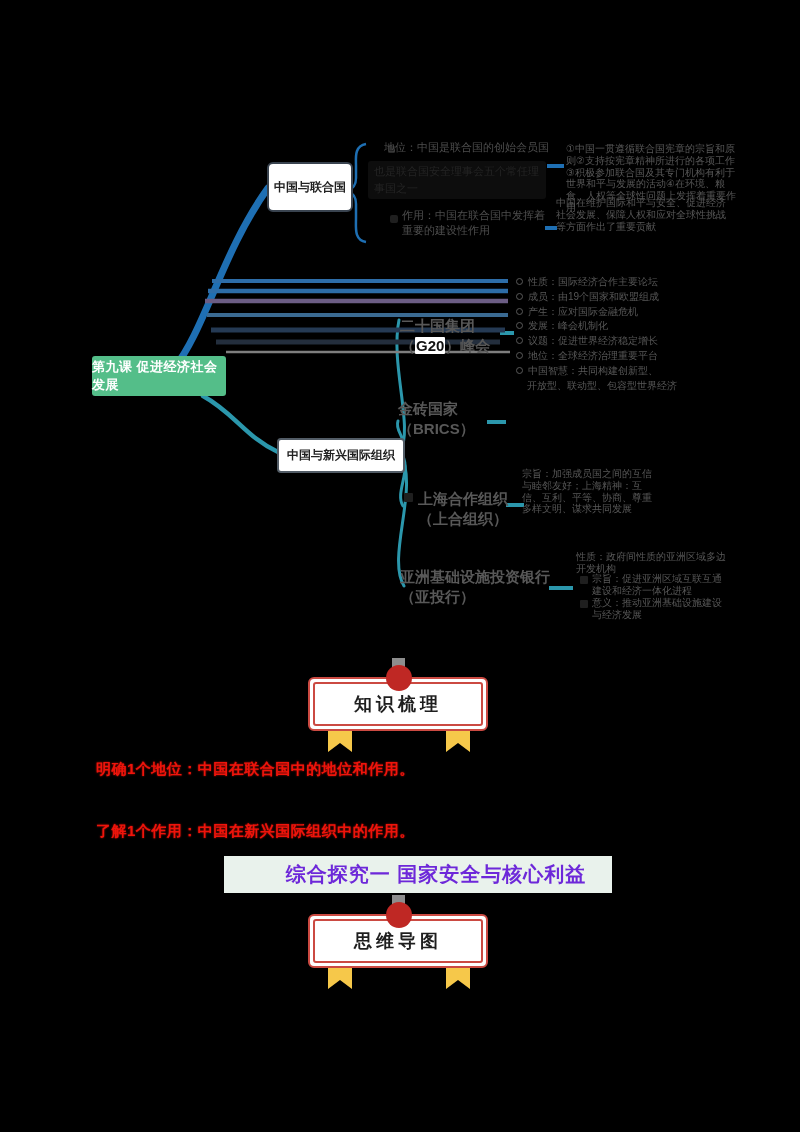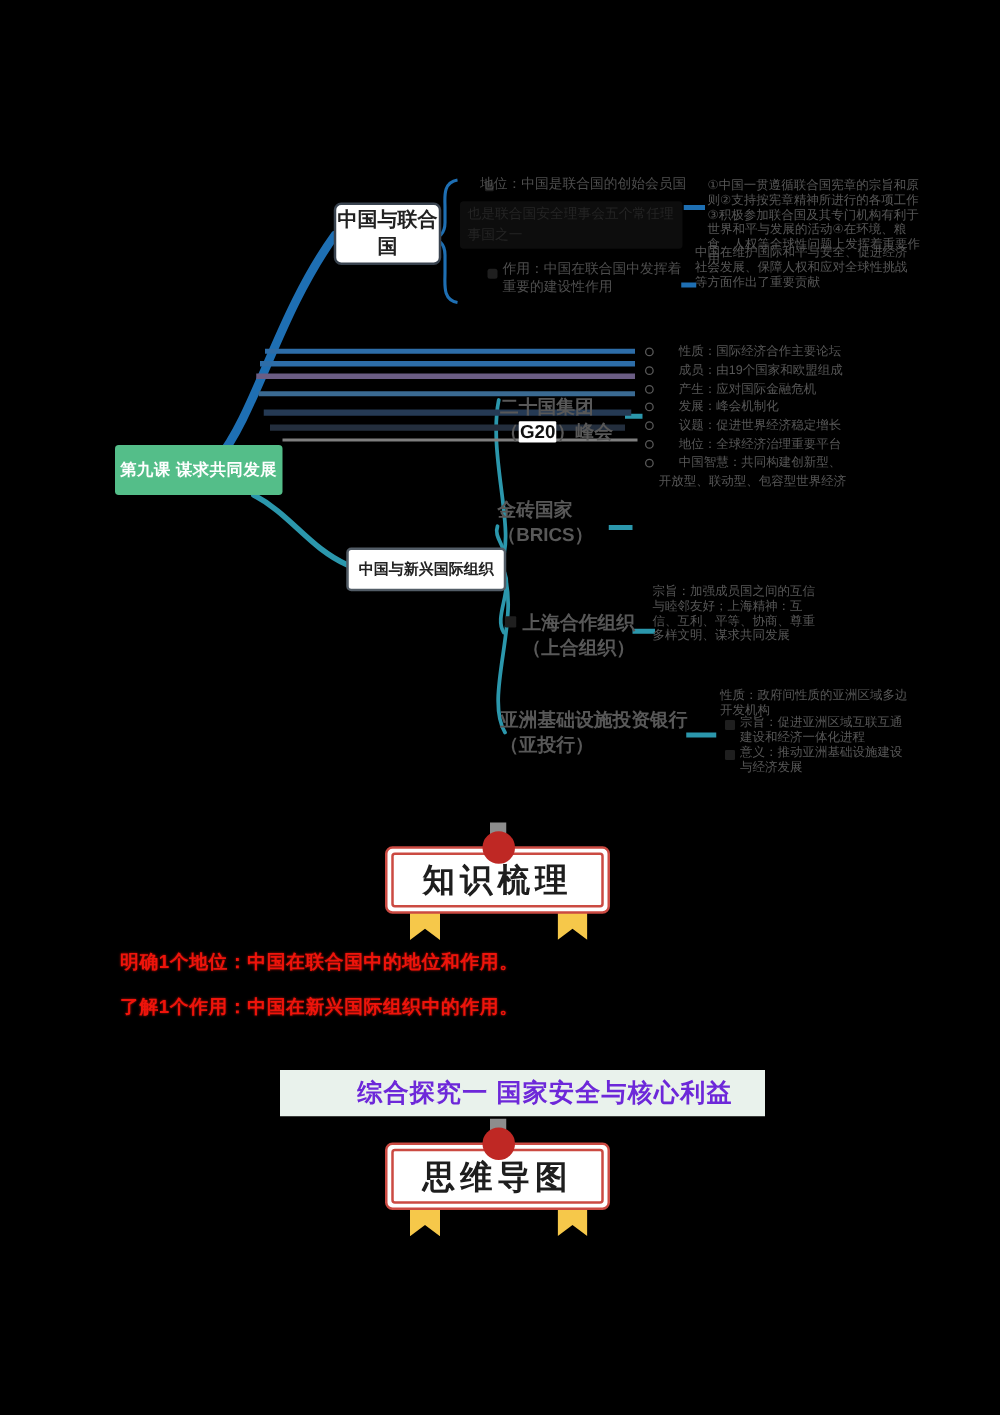--- a/index.html
+++ b/index.html
@@ -7,45 +7,45 @@
           font-family:"Liberation Sans","DejaVu Sans",sans-serif;}
   .abs{position:absolute;}
   svg.wires{position:absolute;left:0;top:0;width:800px;height:1132px;pointer-events:none;}
 
   
   .root-node{left:92px;top:356px;width:134px;height:40px;background:#54be89;border-radius:3px;
              display:flex;align-items:center;justify-content:center;color:#fff;font-weight:bold;
              font-size:13px;letter-spacing:.5px;z-index:3;}
   .branch1{left:267px;top:162px;width:82px;height:46px;background:#fff;border:2px solid #39434f;
            border-radius:6px;display:flex;align-items:center;justify-content:center;
-           font-size:16px;font-weight:bold;color:#222;text-align:center;z-index:3;}
+           font-size:12px;font-weight:bold;color:#222;text-align:center;z-index:3;}
   .branch2{left:277px;top:438px;width:124px;height:31px;background:#fff;border:2px solid #525c66;
            border-radius:4px;display:flex;align-items:center;justify-content:center;
            font-size:12px;font-weight:bold;color:#222;z-index:3;}
 
   .gtxt{color:#4e4e4e;font-size:11px;line-height:1.4;}
   .dtxt{color:#575757;font-size:10px;line-height:1.18;}
   .darkbar{background:#0d0d0d;border-radius:3px;color:#242424;font-size:11px;line-height:1.55;
            padding:2px 6px;box-sizing:border-box;}
   .sq-bullet{background:#1f1f1f;border-radius:1px;}
   .dot-bullet{width:5px;height:5px;border:1px solid #5a5a5a;border-radius:50%;background:transparent;}
   .sublabel{color:#585858;font-size:15px;font-weight:bold;line-height:1.35;}
   .hl{background:#fff;color:#111;padding:0 1px;border-radius:1px;}
-  .listrow{display:flex;align-items:flex-start;gap:20px;}
+  .listrow{display:flex;align-items:flex-start;gap:5px;}
   .listrow .dtxt{white-space:nowrap;}
 
   
   .banner{width:200px;height:110px;z-index:5;}
   .banner .tab{position:absolute;left:92px;top:2px;width:13px;height:13px;background:#8d8d8d;}
   .banner .dotc{position:absolute;left:86px;top:9px;width:26px;height:26px;background:#bf2824;
                 border-radius:50%;z-index:4;}
   .banner .box{position:absolute;left:8px;top:21px;width:180px;height:54px;background:#fff;
                border:2px solid #cb4a42;border-radius:6px;padding:3px;box-sizing:border-box;z-index:3;}
   .banner .inner{width:100%;height:100%;border:2px solid #cb4a42;border-radius:3px;box-sizing:border-box;
-                 display:flex;align-items:center;justify-content:center;font-size:26px;font-weight:bold;
+                 display:flex;align-items:center;justify-content:center;font-size:18px;font-weight:bold;
                  color:#1e1e1e;letter-spacing:4px;}
   .banner .ribbon{position:absolute;top:66px;width:24px;height:30px;background:#f6c84a;z-index:2;
                   clip-path:polygon(0 0,100% 0,100% 100%,50% 70%,0 100%);}
   .banner .r1{left:28px;}
   .banner .r2{left:146px;}
 
   .note{color:#ee140b;font-size:15px;font-weight:bold;letter-spacing:.5px;white-space:nowrap;
         text-shadow:0 0 2px rgba(220,20,10,.85);}
   .heading{left:224px;top:856px;width:352px;height:37px;background:#e9f2ec;display:flex;
            align-items:center;justify-content:center;font-size:20px;font-weight:bold;color:#6d28d9;
@@ -73,21 +73,21 @@
     <path d="M 212,281 L 508,281" stroke="#2d6da8" stroke-width="4"></path>
     <path d="M 208,291 L 508,291" stroke="#2d6da8" stroke-width="4.5"></path>
     <path d="M 205,301 L 508,301" stroke="#6b5d84" stroke-width="4.5"></path>
     <path d="M 207,315 L 508,315" stroke="#3a6a92" stroke-width="4"></path>
     <path d="M 211,330 L 505,330" stroke="#253a54" stroke-width="5"></path>
     <path d="M 216,342 L 500,342" stroke="#232e3d" stroke-width="5"></path>
     <path d="M 226,352 L 510,352" stroke="#7e7e7e" stroke-width="2.5"></path>
   </svg>
 
   <div class="abs root-node">
-    <span>第九课 谋求共同发展</span>
+    <span>第九课 促进经济社会发展</span>
   </div>
   <div class="abs branch1">
     <span>中国与联合国</span>
   </div>
   <div class="abs branch2">
     <span>中国与新兴国际组织</span>
   </div>
 
   <div class="abs sq-bullet" style="left:388px;top:146px;width:7px;height:7px;"></div>
   <div class="abs gtxt" style="left:384px;top:140px;width:166px;white-space:nowrap;">地位：中国是联合国的创始会员国</div>
@@ -152,21 +152,21 @@
     <div class="tab"></div>
     <div class="dotc"></div>
     <div class="ribbon r1"></div>
     <div class="ribbon r2"></div>
     <div class="box">
       <div class="inner">知识梳理</div>
     </div>
   </div>
 
   <div class="abs note" style="left:96px;top:760px;">明确1个地位：中国在联合国中的地位和作用。</div>
-  <div class="abs note" style="left:96px;top:796px;">了解1个作用：中国在新兴国际组织中的作用。</div>
+  <div class="abs note" style="left:96px;top:822px;">了解1个作用：中国在新兴国际组织中的作用。</div>
 
   <div class="abs heading">综合探究一 国家安全与核心利益</div>
 
   <div class="abs banner" style="left:300px;top:893px;">
     <div class="tab"></div>
     <div class="dotc"></div>
     <div class="ribbon r1"></div>
     <div class="ribbon r2"></div>
     <div class="box">
       <div class="inner">思维导图</div>

